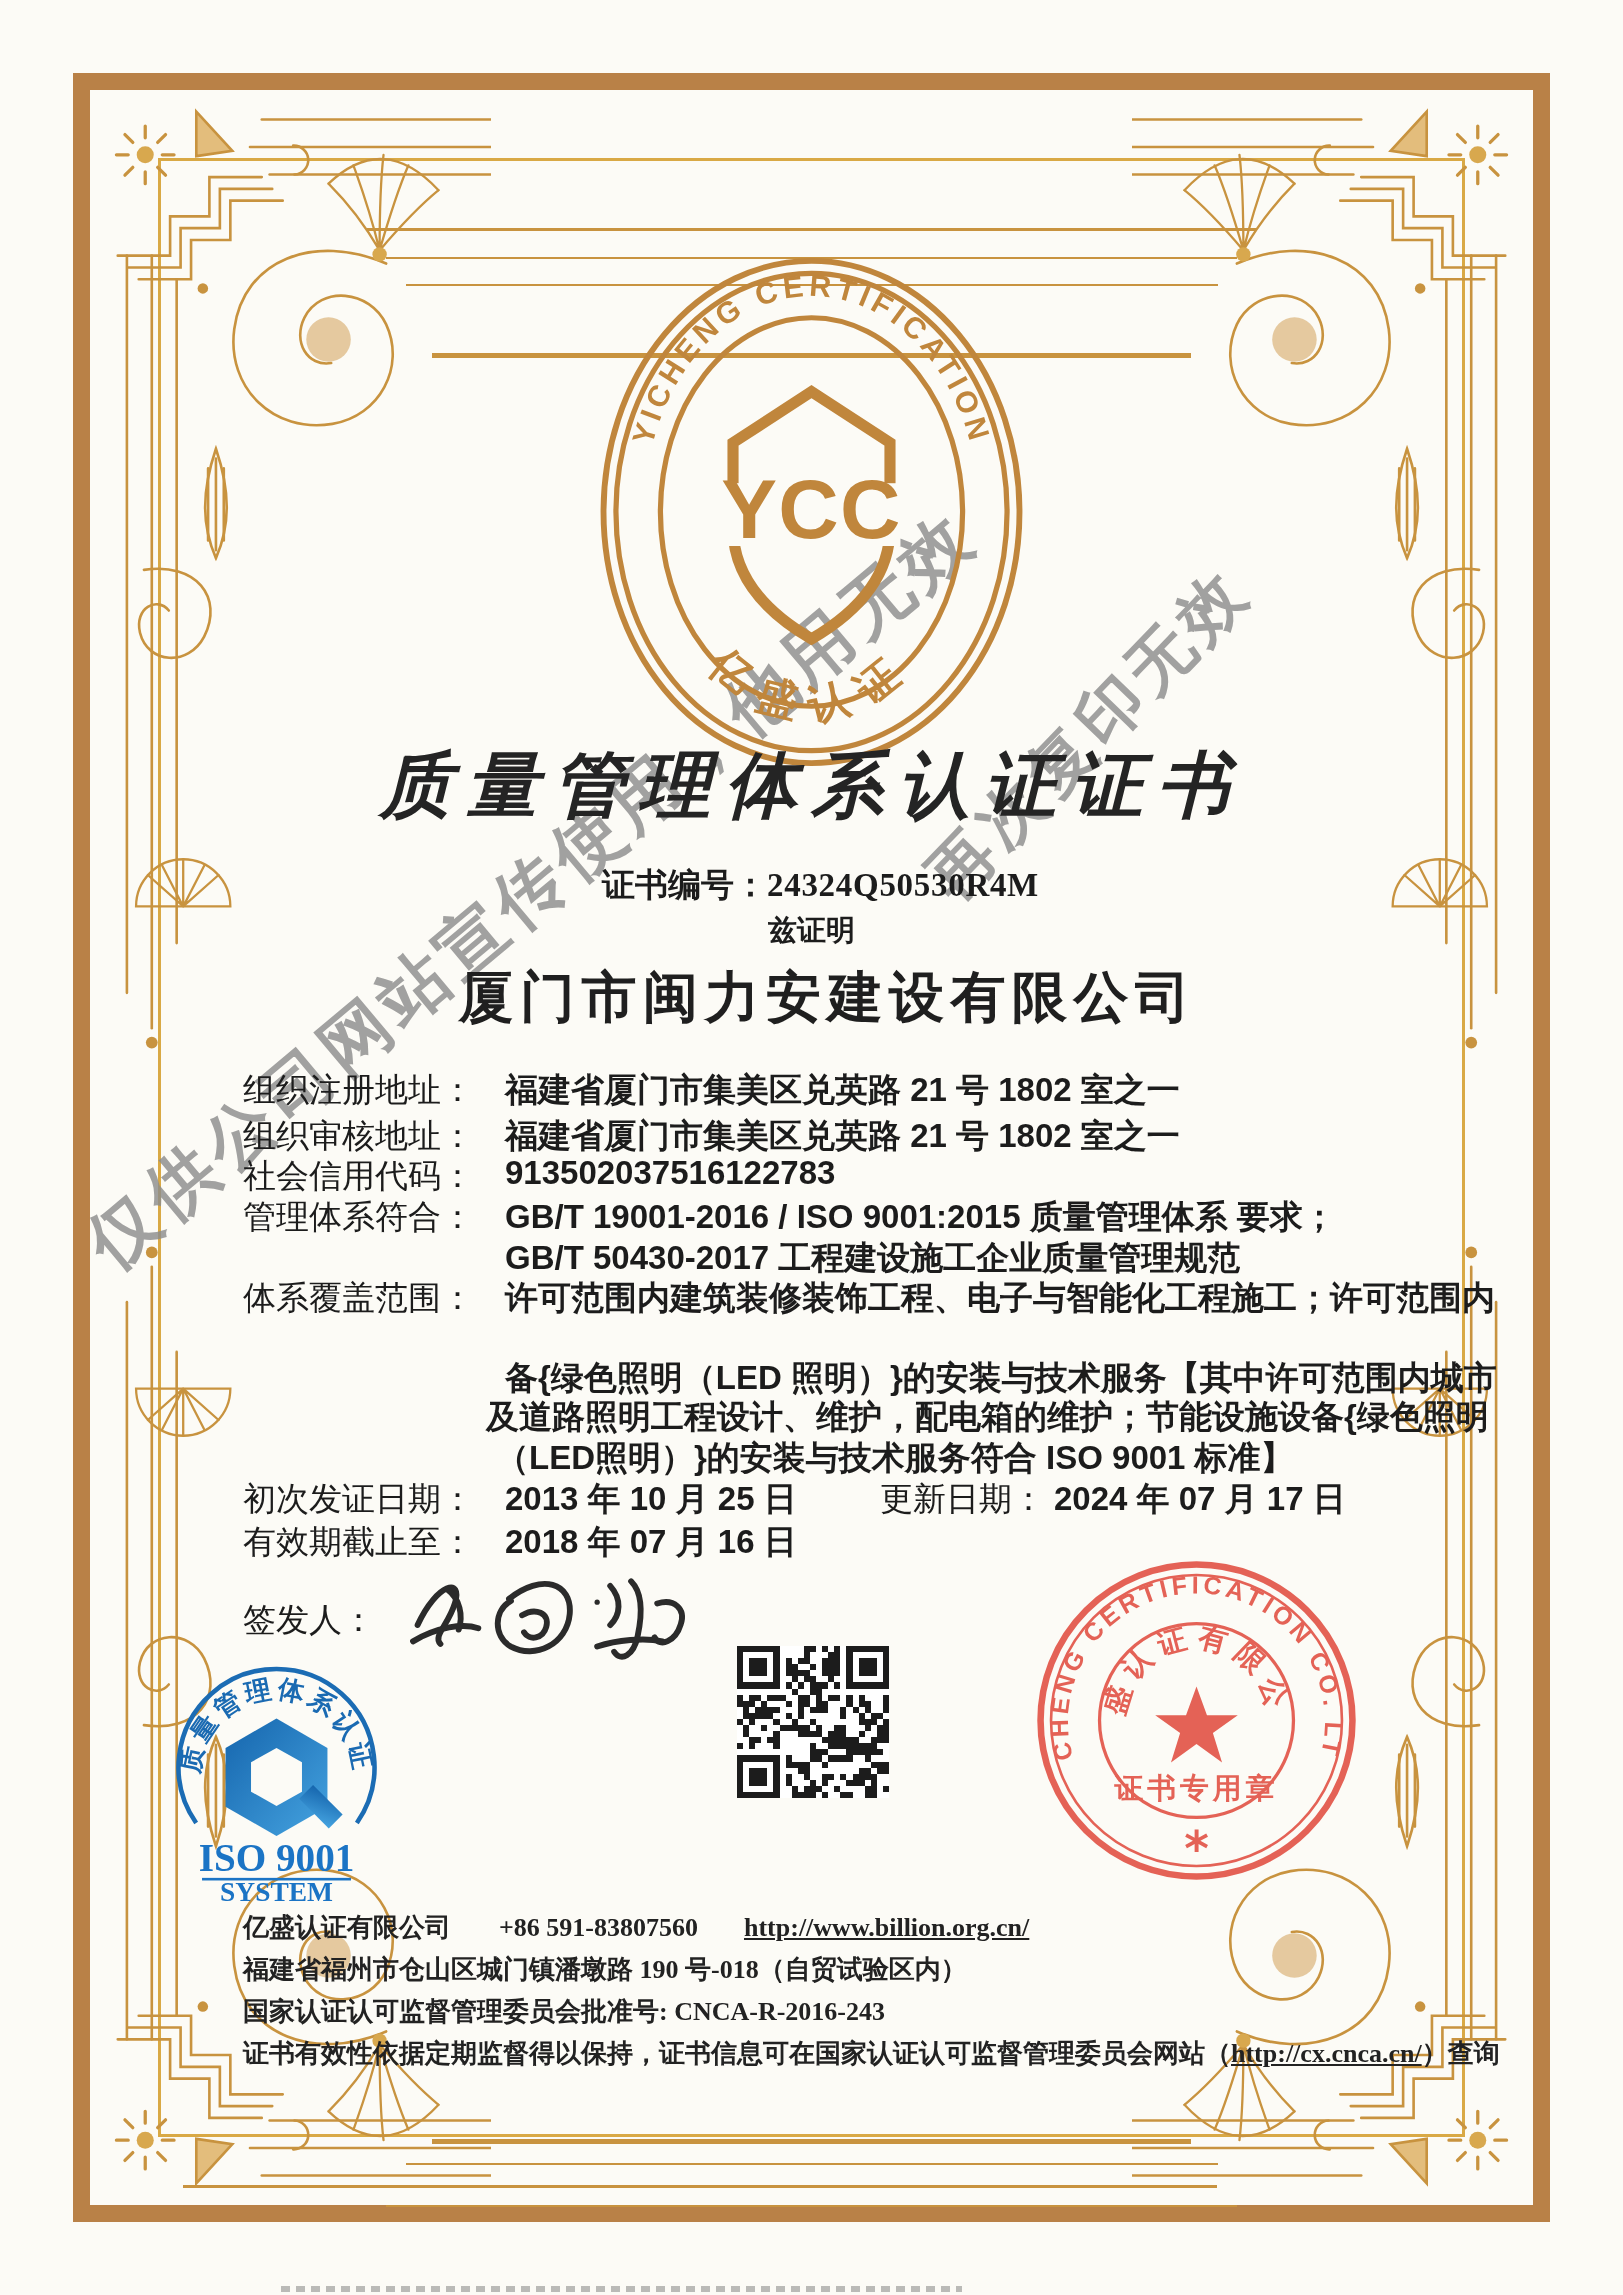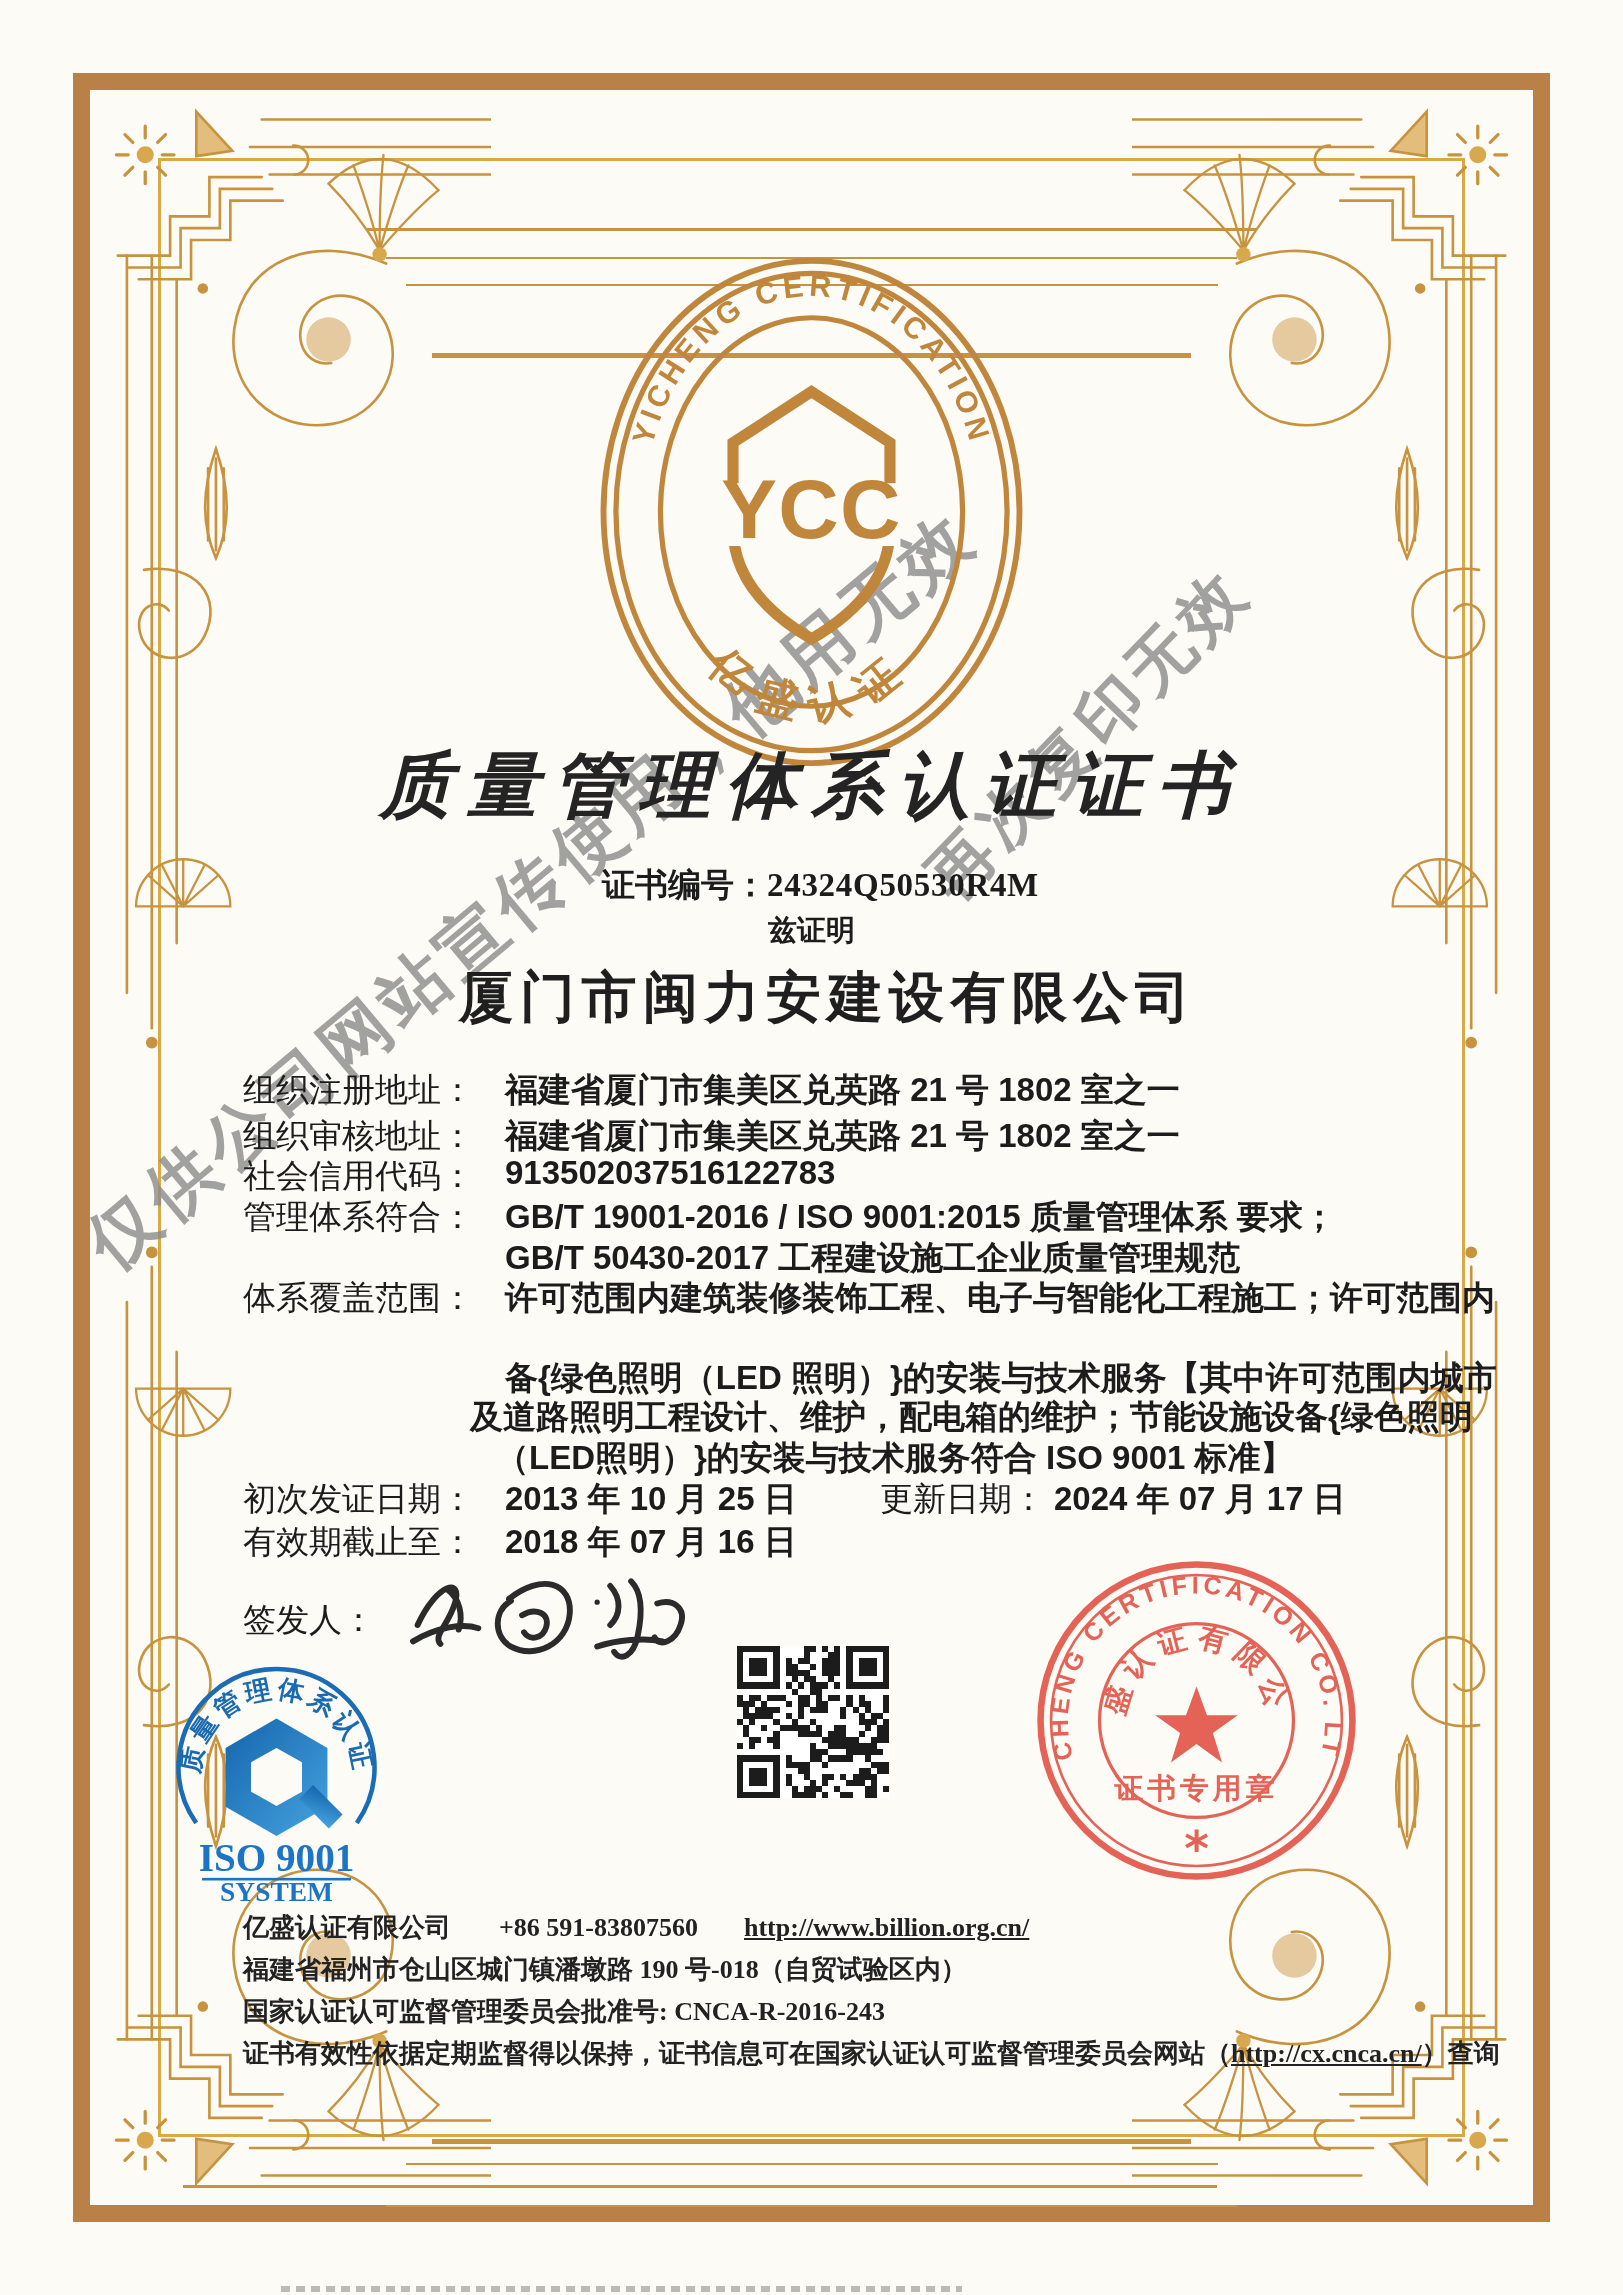--- a/index.html
+++ b/index.html
@@ -170,21 +170,21 @@
     <div class="lbl" style="top:1154px">社会信用代码：</div>
     <div class="val" style="top:1154px">913502037516122783</div>
 
     <div class="lbl" style="top:1195px">管理体系符合：</div>
     <div class="val" style="top:1195px">GB/T 19001-2016 / ISO 9001:2015  质量管理体系  要求；</div>
     <div class="val" style="top:1236px">GB/T 50430-2017  工程建设施工企业质量管理规范</div>
 
     <div class="lbl" style="top:1276px">体系覆盖范围：</div>
     <div class="val" style="top:1276px">许可范围内建筑装修装饰工程、电子与智能化工程施工；许可范围内</div>
     <div class="val" style="top:1356px">备{绿色照明（LED 照明）}的安装与技术服务【其中许可范围内城市</div>
-    <div class="val" style="top:1395px;left:470px">及道路照明工程设计、维护，配电箱的维护；节能设施设备{绿色照明</div>
+    <div class="val" style="top:1395px;left:486px">及道路照明工程设计、维护，配电箱的维护；节能设施设备{绿色照明</div>
     <div class="val" style="top:1436px;left:496px">（LED照明）}的安装与技术服务符合 ISO 9001 标准】</div>
 
     <div class="lbl" style="top:1477px">初次发证日期：</div>
     <div class="val" style="top:1477px">2013 年 10 月 25 日</div>
     <div class="lbl" style="top:1477px;left:880px">更新日期：</div>
     <div class="val" style="top:1477px;left:1054px">2024 年 07 月 17 日</div>
 
     <div class="lbl" style="top:1520px">有效期截止至：</div>
     <div class="val" style="top:1520px">2018 年 07 月 16 日</div>
 

